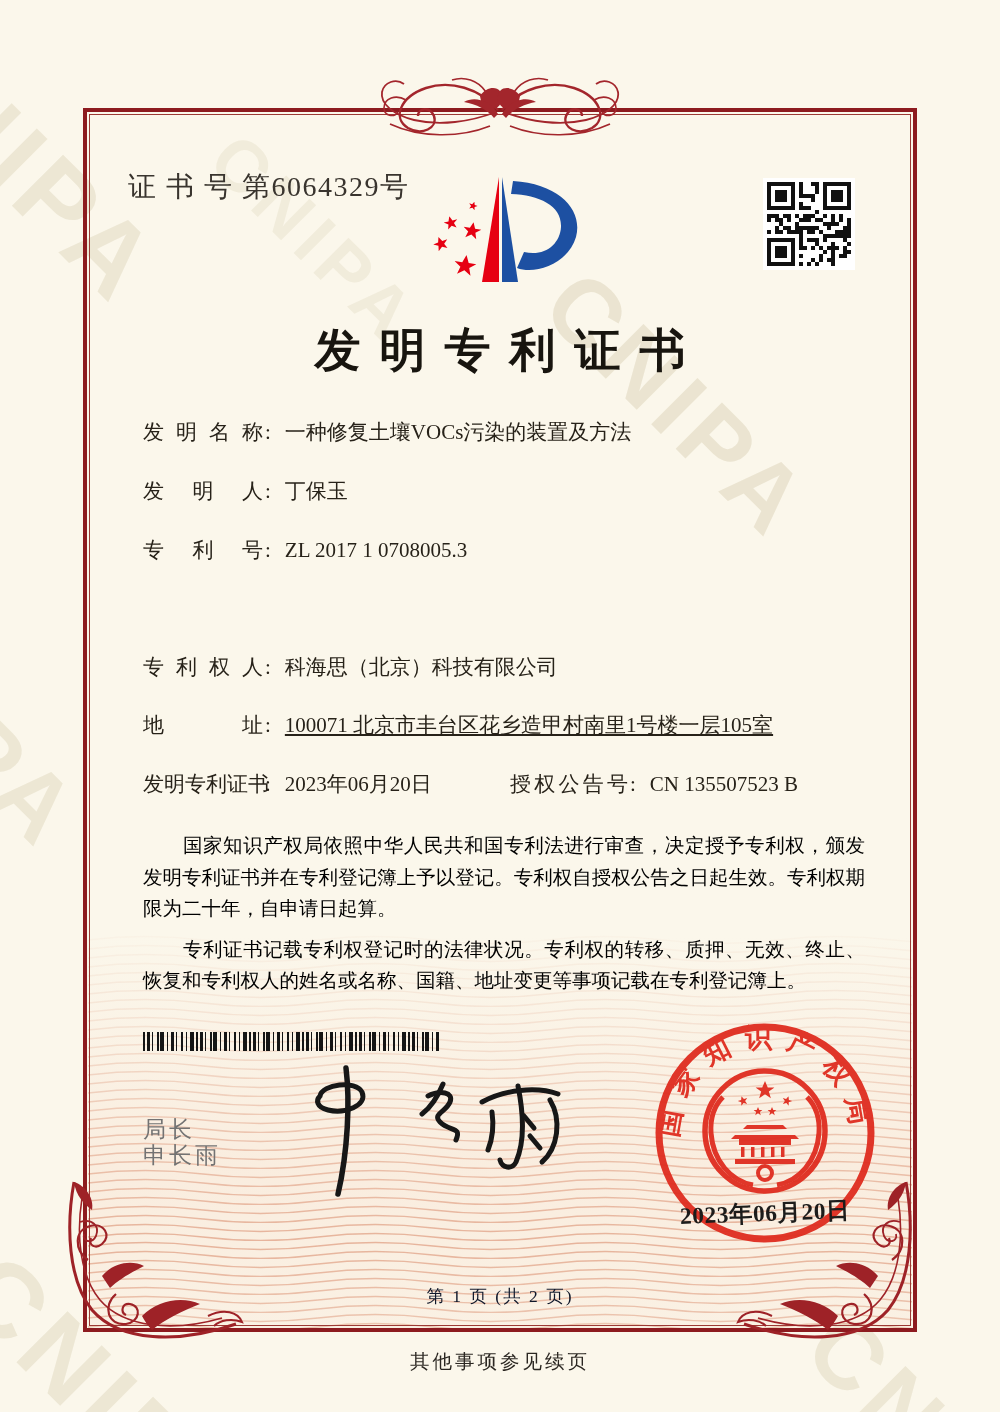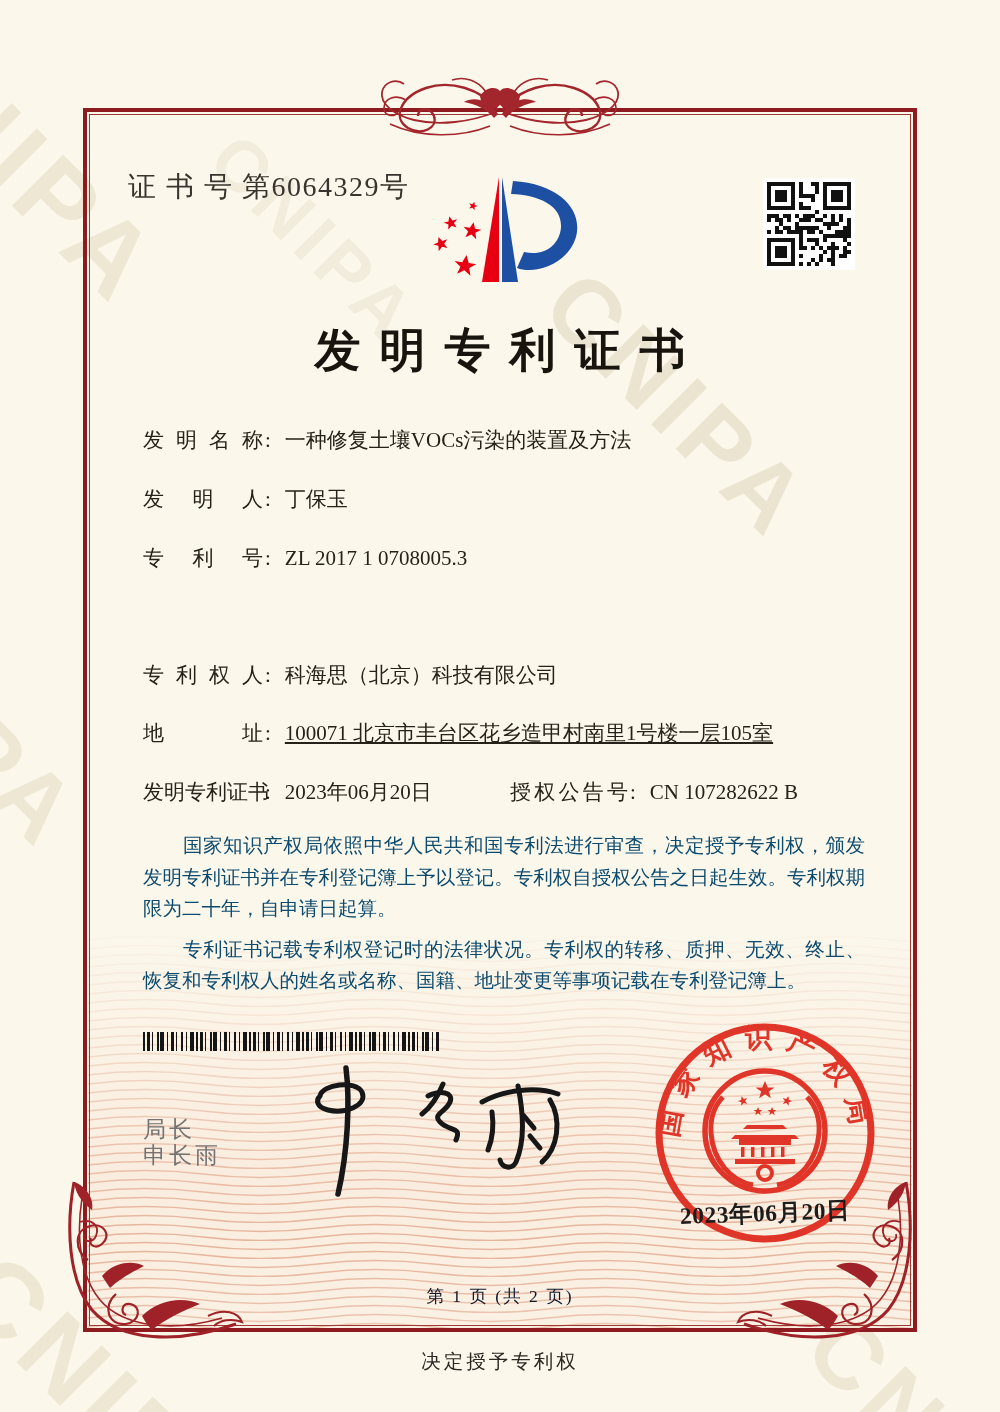--- a/index.html
+++ b/index.html
@@ -22,26 +22,26 @@
   .ornament{position:absolute;z-index:3;}
   
   .certno{position:absolute;left:128px;top:168px;z-index:4;font-size:28px;
           letter-spacing:1.5px;color:#39342e;}
   .logo{position:absolute;left:420px;top:164px;z-index:4;}
   .qr{position:absolute;left:763px;top:178px;width:92px;height:92px;background:#ffffff;
       z-index:4;display:flex;align-items:center;justify-content:center;}
   .title{position:absolute;left:0;top:292px;width:100%;z-index:4;text-align:center;
          font-size:46px;font-weight:700;letter-spacing:19px;text-indent:19px;color:#18150f;margin-top:28px;}
   .frow{position:absolute;left:143px;z-index:4;font-size:21px;color:#272219;white-space:nowrap;}
-  .flabel{display:inline-block;width:120px;text-align:justify;text-align-last:justify;margin-top:8px;}
+  .flabel{display:inline-block;width:120px;text-align:justify;text-align-last:justify;}
   .fcolon{display:inline-block;margin:0 14px 0 2px;}
   .f2{position:absolute;left:367px;top:0;white-space:nowrap;}
   .f2 .flabel{width:118px;}
   .paras{position:absolute;left:143px;top:830px;width:722px;z-index:4;font-size:19.5px;
-         line-height:31.5px;text-align:justify;color:#0c4a6e;}
+         line-height:31.5px;text-align:justify;color:#000000;}
   .paras p{margin:0 0 9px 0;text-indent:2.05em;}
   .barcode{position:absolute;left:143px;top:1032px;width:298px;height:19px;z-index:4;
     background-image:repeating-linear-gradient(90deg,
       #151515 0 2px,transparent 2px 4px,#151515 4px 7px,transparent 7px 9px,
       #151515 9px 10px,transparent 10px 14px,#151515 14px 16px,transparent 16px 17px,
       #151515 17px 21px,transparent 21px 24px,#151515 24px 25px,transparent 25px 28px,
       #151515 28px 31px,transparent 31px 33px,#151515 33px 34px,transparent 34px 38px,
       #151515 38px 40px,transparent 40px 43px,#151515 43px 44px,transparent 44px 47px,
       #151515 47px 51px,transparent 51px 53px);}
   .signer{position:absolute;left:143px;z-index:4;font-family:Liberation Sans, sans-serif;
@@ -300,21 +300,21 @@
   </div>
   <div class="frow" style="top:653px;">
     <span class="flabel">专利权人</span><span class="fcolon">:</span><span class="fval">科海思（北京）科技有限公司</span>
   </div>
   <div class="frow" style="top:711px;text-decoration:underline;">
     <span class="flabel">地址</span><span class="fcolon">:</span><span class="fval">100071 北京市丰台区花乡造甲村南里1号楼一层105室</span>
   </div>
   <div class="frow" style="top:770px;width:722px;">
     <span class="flabel">发明专利证书</span><span class="fcolon">:</span><span class="fval">2023年06月20日</span>
     <span class="f2">
-      <span class="flabel">授权公告号</span><span class="fcolon">:</span><span class="fval">CN 107282622 B</span>
+      <span class="flabel">授权公告号</span><span class="fcolon">:</span><span class="fval">CN 135507523 B</span>
     </span>
   </div>
 
   <div class="paras">
     <p>国家知识产权局依照中华人民共和国专利法进行审查，决定授予专利权，颁发发明专利证书并在专利登记簿上予以登记。专利权自授权公告之日起生效。专利权期限为二十年，自申请日起算。</p>
     <p>专利证书记载专利权登记时的法律状况。专利权的转移、质押、无效、终止、恢复和专利权人的姓名或名称、国籍、地址变更等事项记载在专利登记簿上。</p>
   </div>
 
   <div class="barcode"></div>
 
@@ -365,15 +365,15 @@
           <circle cx="0" cy="42" r="7" fill="none" stroke="#df2b1e" stroke-width="4"></circle>
           <path d="M-12 54 C-34 50 -52 30 -54 2 C-55 -14 -50 -26 -42 -34" fill="none" stroke="#df2b1e" stroke-width="5"></path>
           <path d="M12 54 C34 50 52 30 54 2 C55 -14 50 -26 42 -34" fill="none" stroke="#df2b1e" stroke-width="5"></path>
         </g>
         <text x="116" y="204" text-anchor="middle" font-size="23.5" font-weight="700" letter-spacing="0.5" fill="#101010" transform="rotate(-2 116 198)" font-family="Liberation Serif, DejaVu Serif, serif">2023年06月20日</text>
       </g>
     </svg>
   </div>
 
   <div class="pageinfo">第 1 页 (共 2 页)</div>
-  <div class="note">决定授予专利权</div>
+  <div class="note">其他事项参见续页</div>
 
 </div>
 
 </body></html>

